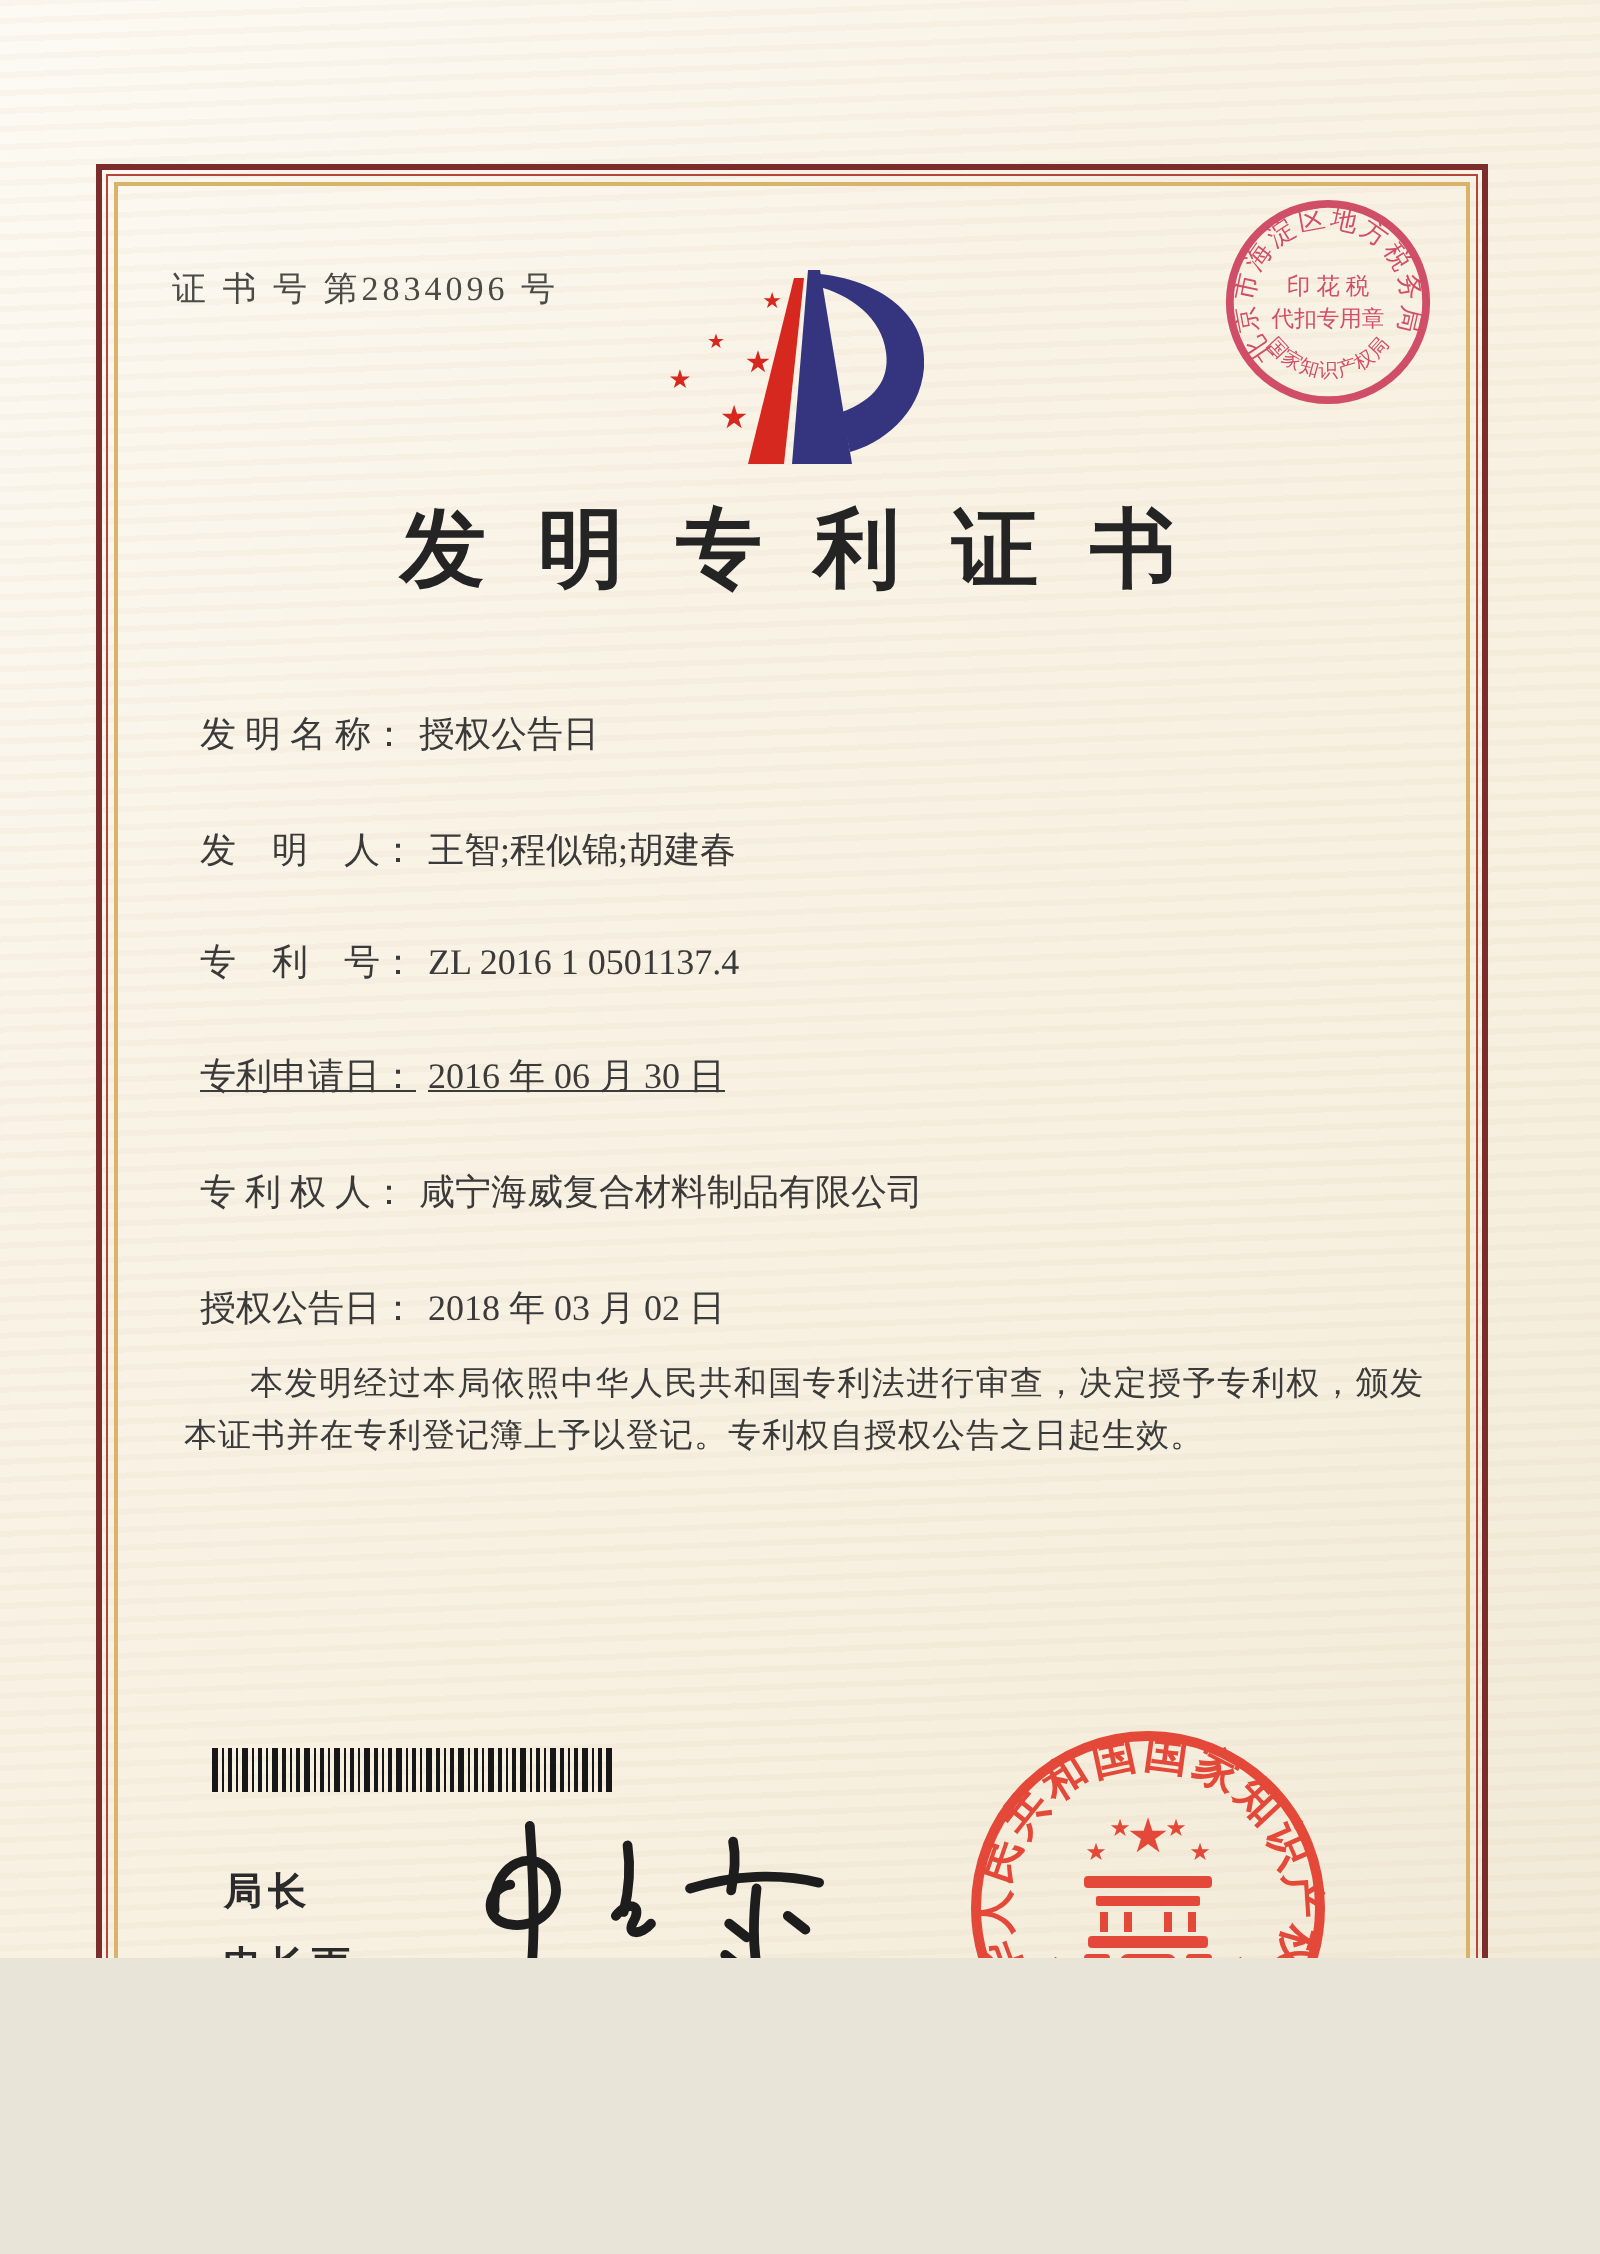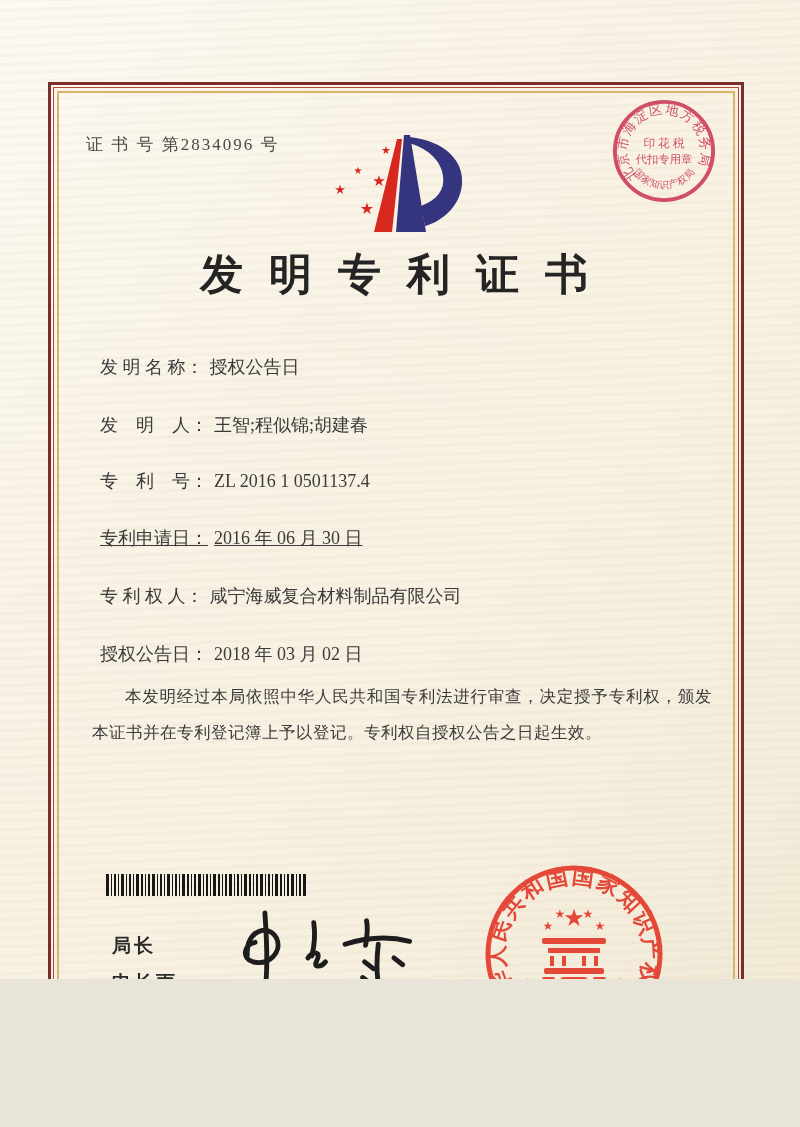--- a/index.html
+++ b/index.html
@@ -15,21 +15,21 @@
   .cert-no{position:absolute;left:86px;top:133px;font-size:17px;letter-spacing:2px;color:#4a4a46;}
   .logo{position:absolute;left:322px;top:130px;width:160px;height:118px;}
   .title{position:absolute;left:0;top:246px;width:100%;text-align:center;
     font-size:43px;font-weight:600;color:#242424;letter-spacing:26px;padding-left:14px;box-sizing:border-box;}
   .fields{position:absolute;left:100px;top:352px;width:620px;}
   .frow{position:absolute;left:0;font-size:18px;white-space:nowrap;}
   .frow .flabel{color:#3a3a3a;}
   .frow .fvalue{color:#3a3a3a;margin-left:6px;}
   .r0{top:3px;} .r1{top:61px;} .r2{top:117px;} .r3{top:174px;text-decoration:underline;} .r4{top:232px;} .r5{top:290px;}
   .body-text{position:absolute;left:92px;top:679px;width:620px;}
-  .body-text p{margin:0;font-size:16.5px;line-height:36px;text-indent:2em;color:#3b3b3b;letter-spacing:.5px;text-align:justify;}
+  .body-text p{margin:0;font-size:16.5px;line-height:26px;text-indent:2em;color:#3b3b3b;letter-spacing:.5px;text-align:justify;}
   .barcode{position:absolute;left:106px;top:874px;width:202px;height:22px;}
   .director{position:absolute;left:112px;top:933px;font-size:19px;font-weight:700;color:#2b2b2b;letter-spacing:3px;text-align:right;}
   .director-name{position:absolute;left:112px;top:970px;font-size:19px;font-weight:700;color:#2b2b2b;letter-spacing:3px;}
   .signature{position:absolute;left:218px;top:900px;width:215px;height:110px;}
   .big-seal{position:absolute;left:482px;top:862px;width:184px;height:184px;opacity:.92;}
   .seal-date{position:absolute;left:496px;top:1001px;font-size:19px;font-weight:700;color:#e0392a;letter-spacing:2px;white-space:nowrap;}
   .tax-stamp{position:absolute;left:610px;top:97px;width:108px;height:108px;opacity:.88;}
   .footer{position:absolute;left:0;top:1048px;width:100%;text-align:center;font-size:16px;color:#7d4a35;letter-spacing:3px;}
   .flourish{position:absolute;width:122px;height:122px;}
   .flourish.bl{left:30px;top:983px;}

